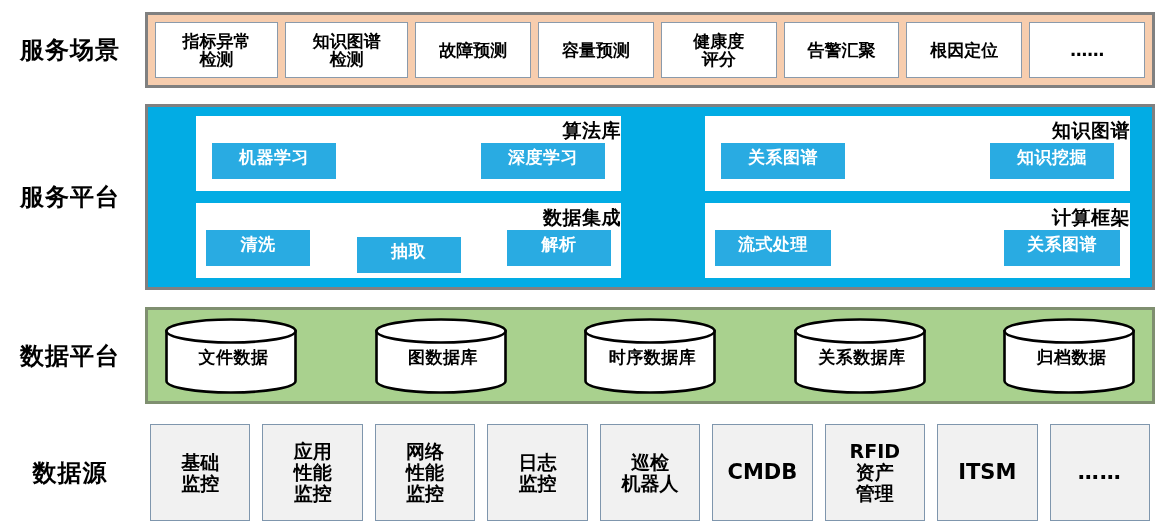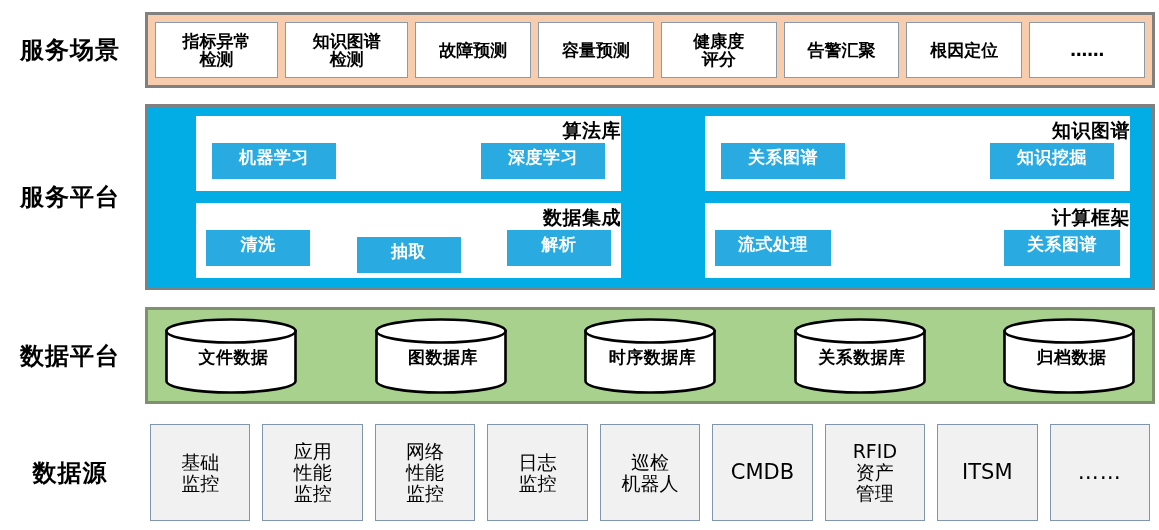--- a/index.html
+++ b/index.html
@@ -183,21 +183,21 @@
     gap: 12px;
   }
   .src-box {
     flex: 1;
     background: #f1f1f1;
     border: 1px solid #7f96ad;
     display: flex;
     align-items: center;
     justify-content: center;
     text-align: center;
-    font-weight: normal;
+    font-weight: bold;
     font-size: 19px;
     line-height: 1.1;
     color: #000000;
     white-space: pre-line;
     padding: 0 2px;
   }
   .src-box.latin { font-size: 21px; }
   .src-box.dots  { font-size: 21px; letter-spacing: 1px; }
 </style>
 </head>

